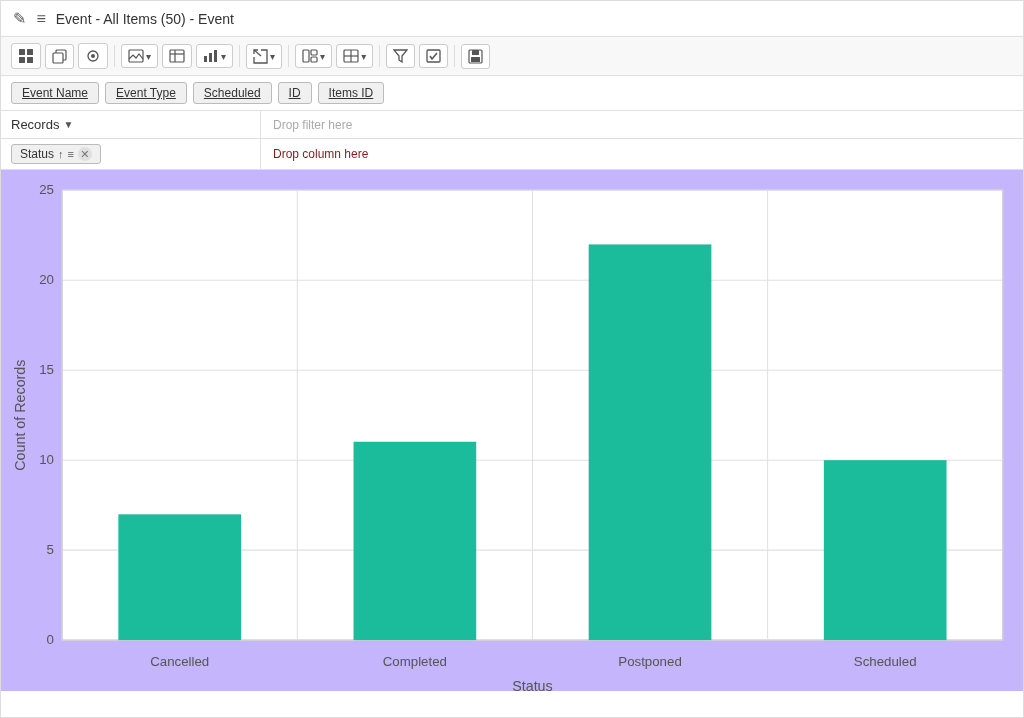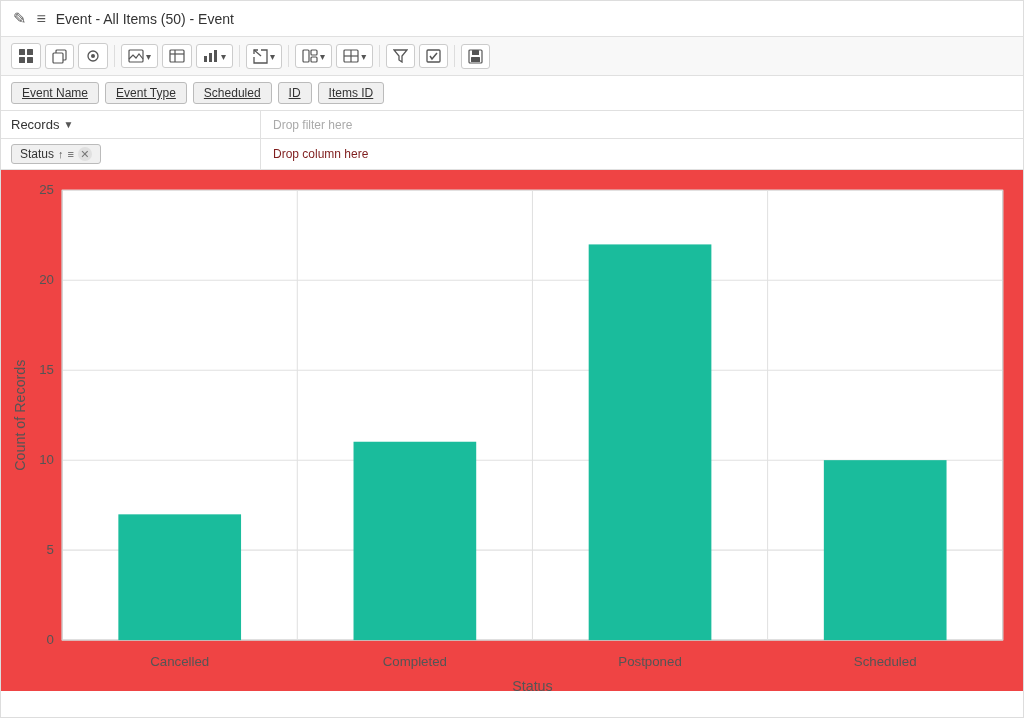--- a/index.html
+++ b/index.html
@@ -156,21 +156,21 @@
     }
     .sort-right {
       flex: 1;
       padding: 5px 12px;
       color: #7f1d1d;
       font-size: 12px;
     }
     
     .chart-area {
       padding: 10px 0 0 0;
-      background: #ef4444;
+      background: #c4b5fd;
     }
     .chart-wrapper {
       position: relative;
       margin: 0 10px;
     }
     svg.bar-chart {
       width: 100%;
       display: block;
     }
   </style>

